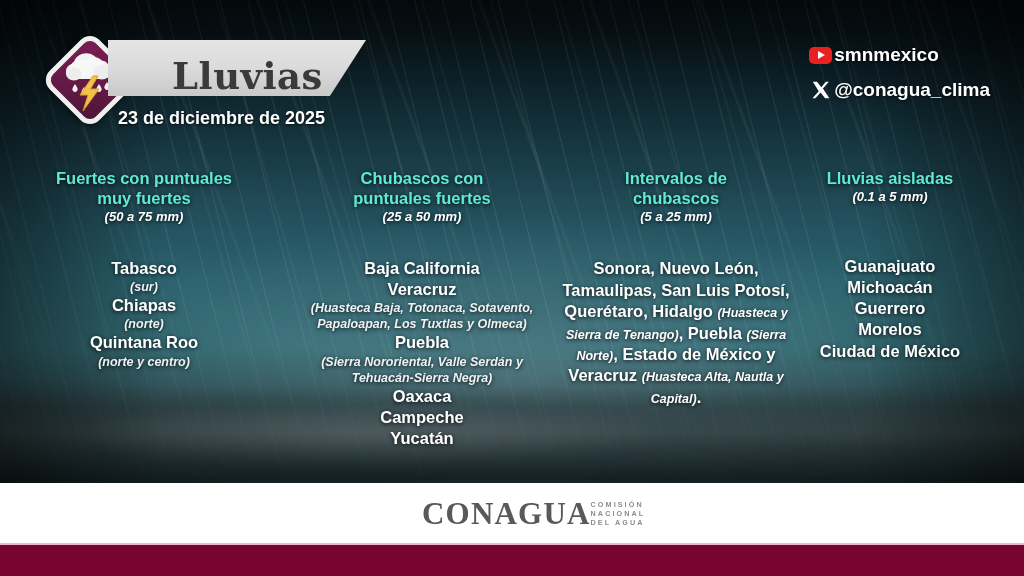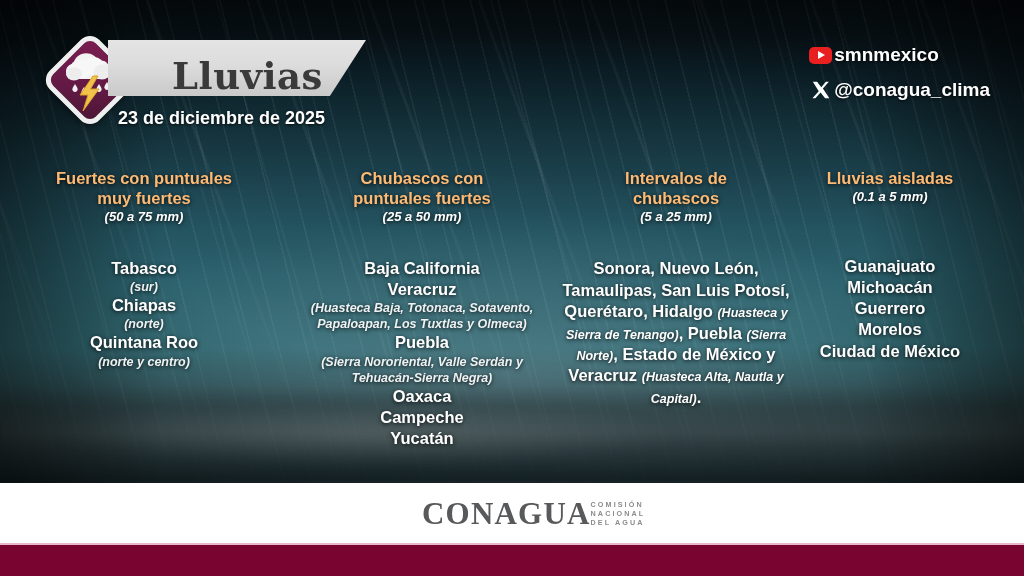--- a/index.html
+++ b/index.html
@@ -119,21 +119,21 @@
 
   
   .cols{ position:absolute; left:0; top:168px; width:1024px; height:300px; }
   .col{ position:absolute; top:0; text-align:center; }
   .col-0{ left:32px;  width:224px; }
   .col-1{ left:310px; width:224px; }
   .col-2{ left:562px; width:228px; }
   .col-3{ left:790px; width:200px; }
 
   .col-head{
-    font-size:16.5px; font-weight:700; color:#fdba74; line-height:1.22;
+    font-size:16.5px; font-weight:700; color:#5eead4; line-height:1.22;
     text-shadow:0 1px 4px rgba(0,0,0,.85);
   }
   .col-range{
     font-size:13px; font-style:italic; font-weight:600; color:#ffffff;
     margin-top:1px; text-shadow:0 1px 4px rgba(0,0,0,.85);
   }
   .col-body{ margin-top:0; }
   .states{ line-height:1.28; }
   .s-bold{
     font-size:16.5px; font-weight:700; color:#ffffff;

